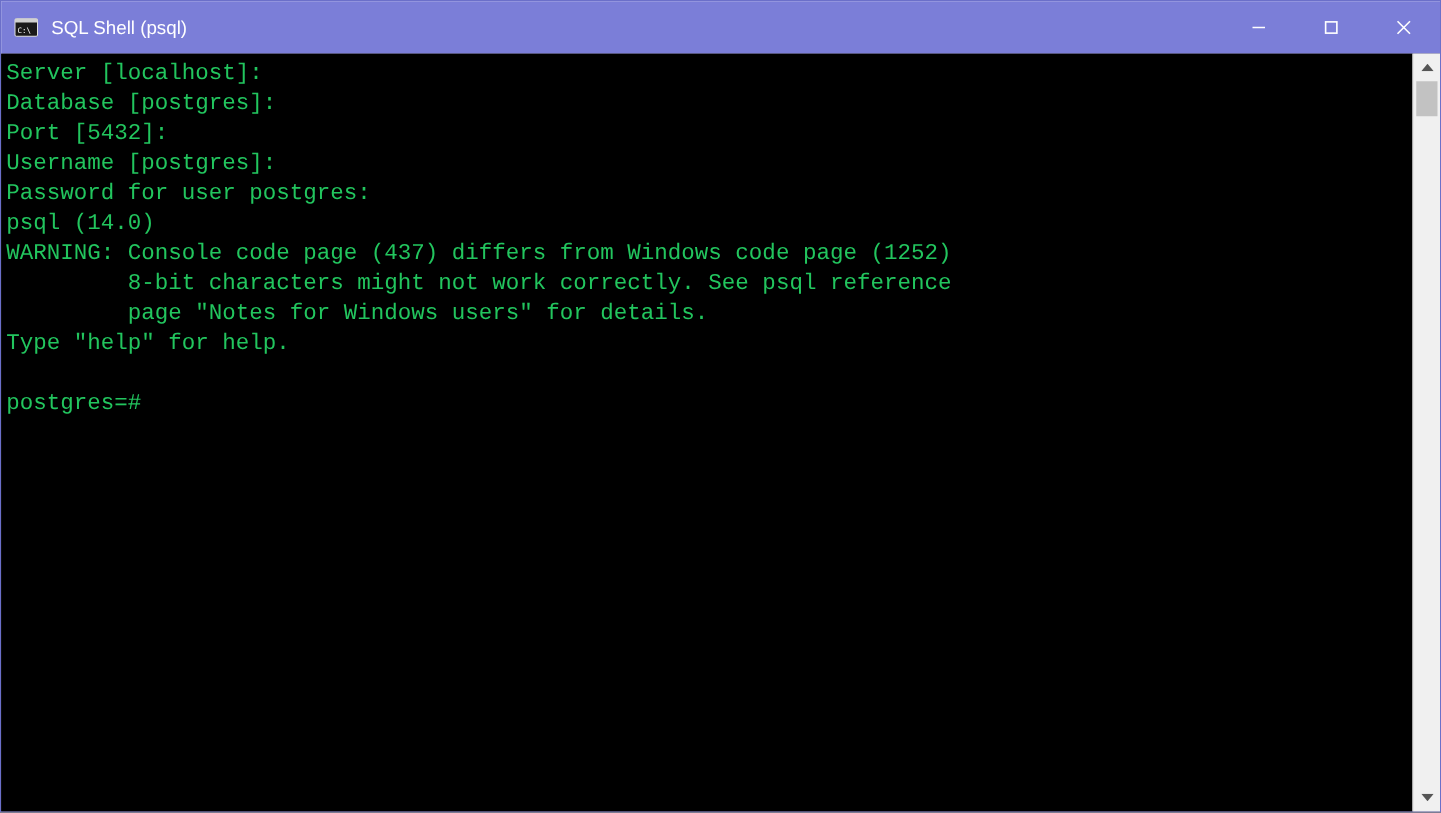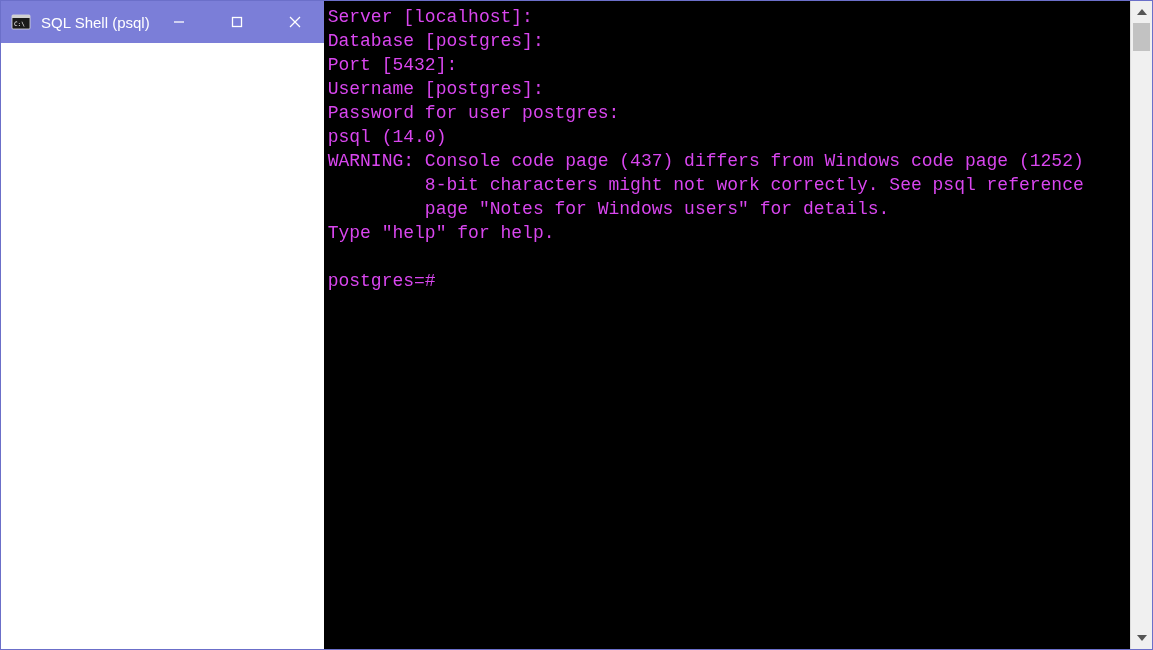--- a/index.html
+++ b/index.html
@@ -11,21 +11,21 @@
       width: 1153px;
       height: 650px;
       background: #fff;
       font-family: "Segoe UI", Tahoma, sans-serif;
       overflow: hidden;
     }
     .window {
       width: 1153px;
       height: 650px;
       display: flex;
-      flex-direction: row;
+      flex-direction: column;
       border: 1px solid #6b6fc9;
     }
     .titlebar {
       height: 42px;
       background: #7b7ed8;
       display: flex;
       align-items: center;
       padding: 0 0 0 10px;
       color: #fff;
       font-size: 15px;
@@ -68,21 +68,21 @@
     }
     .body-area {
       flex: 1;
       display: flex;
       background: #000;
       min-height: 0;
     }
     .terminal {
       flex: 1;
       background: #000;
-      color: #d946ef;
+      color: #22c55e;
       font-family: Consolas, "Courier New", monospace;
       font-size: 18px;
       line-height: 24px;
       padding: 4px 0 0 4px;
       white-space: pre;
       overflow: hidden;
     }
     .scrollbar {
       width: 22px;
       background: #f0f0f0;

